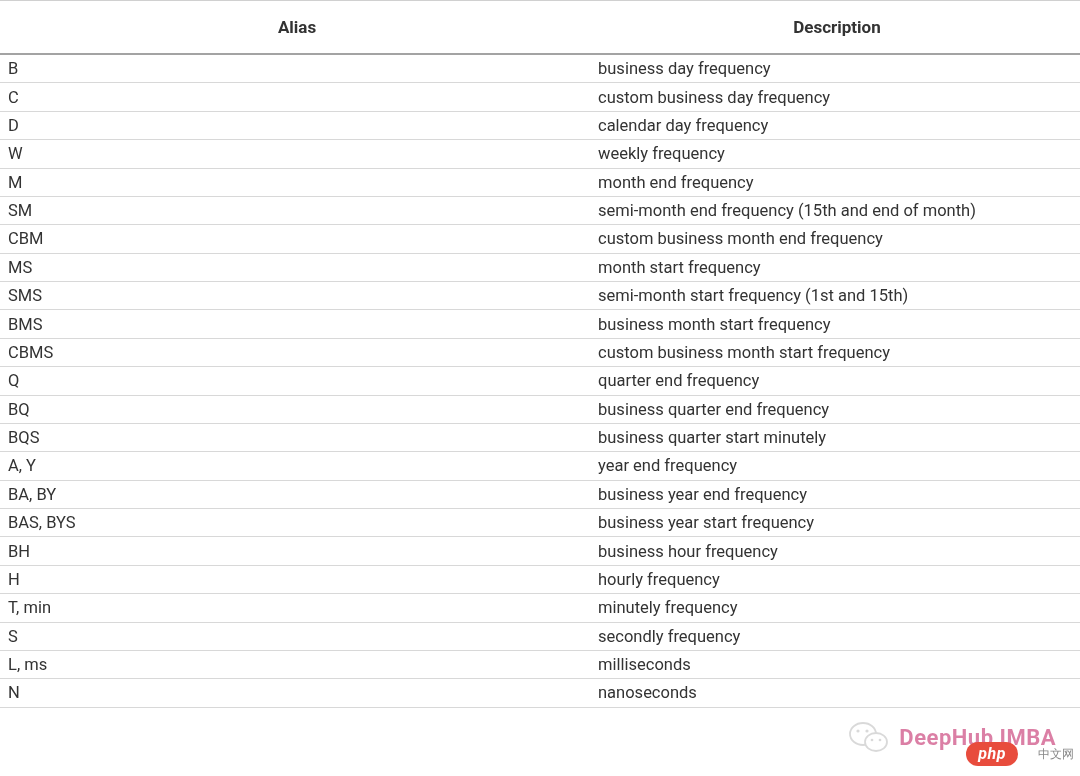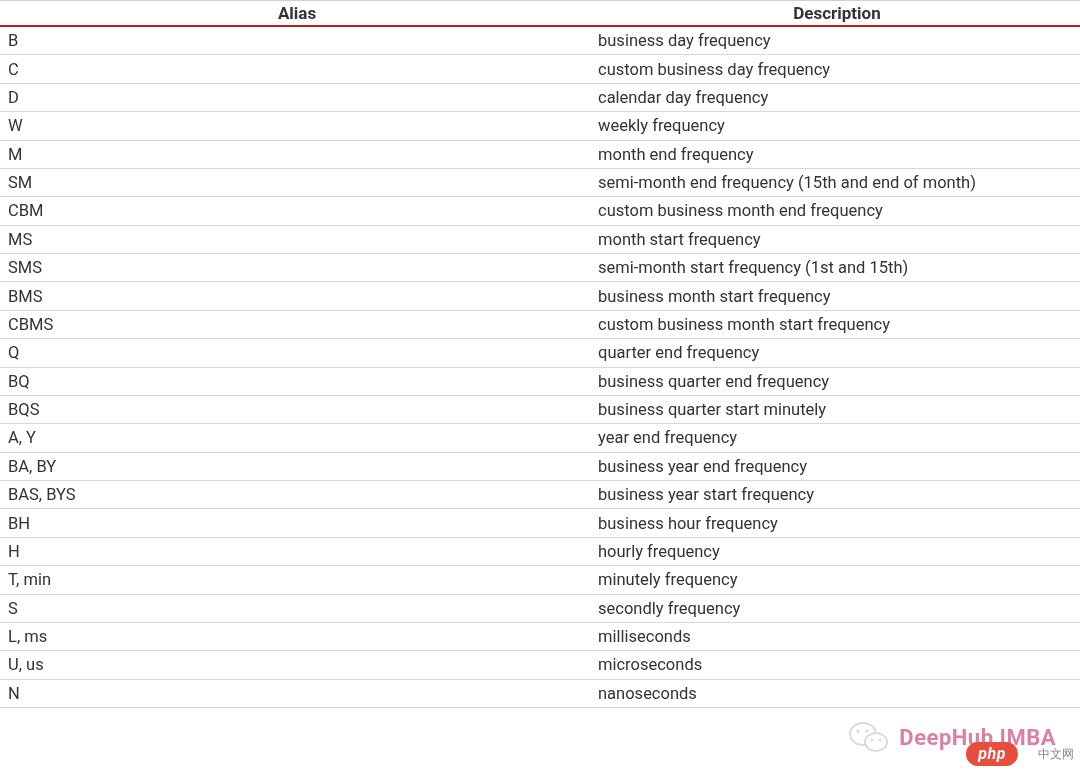--- a/index.html
+++ b/index.html
@@ -21,23 +21,23 @@
     table {
       width: 100%;
       border-collapse: collapse;
       table-layout: fixed;
     }
     thead th {
       text-align: center;
       font-weight: 700;
       font-size: 17px;
       color: #333;
-      padding: 2px 0;
+      padding: 16px 0;
       border-top: 1px solid #d0d0d0;
-      border-bottom: 2px solid #b91c1c;
+      border-bottom: 2px solid #a3a3a3;
       background: #fff;
     }
     thead th:first-child {
       width: 55%;
     }
     thead th:last-child {
       width: 45%;
       text-align: center;
     }
     tbody td {
@@ -199,24 +199,20 @@
           <td>T, min</td>
           <td>minutely frequency</td>
         </tr>
         <tr>
           <td>S</td>
           <td>secondly frequency</td>
         </tr>
         <tr>
           <td>L, ms</td>
           <td>milliseconds</td>
-        </tr>
-        <tr>
-          <td>U, us</td>
-          <td>microseconds</td>
         </tr>
         <tr>
           <td>N</td>
           <td>nanoseconds</td>
         </tr>
       </tbody>
   </table>
 </div>
 
 <div class="watermark">

